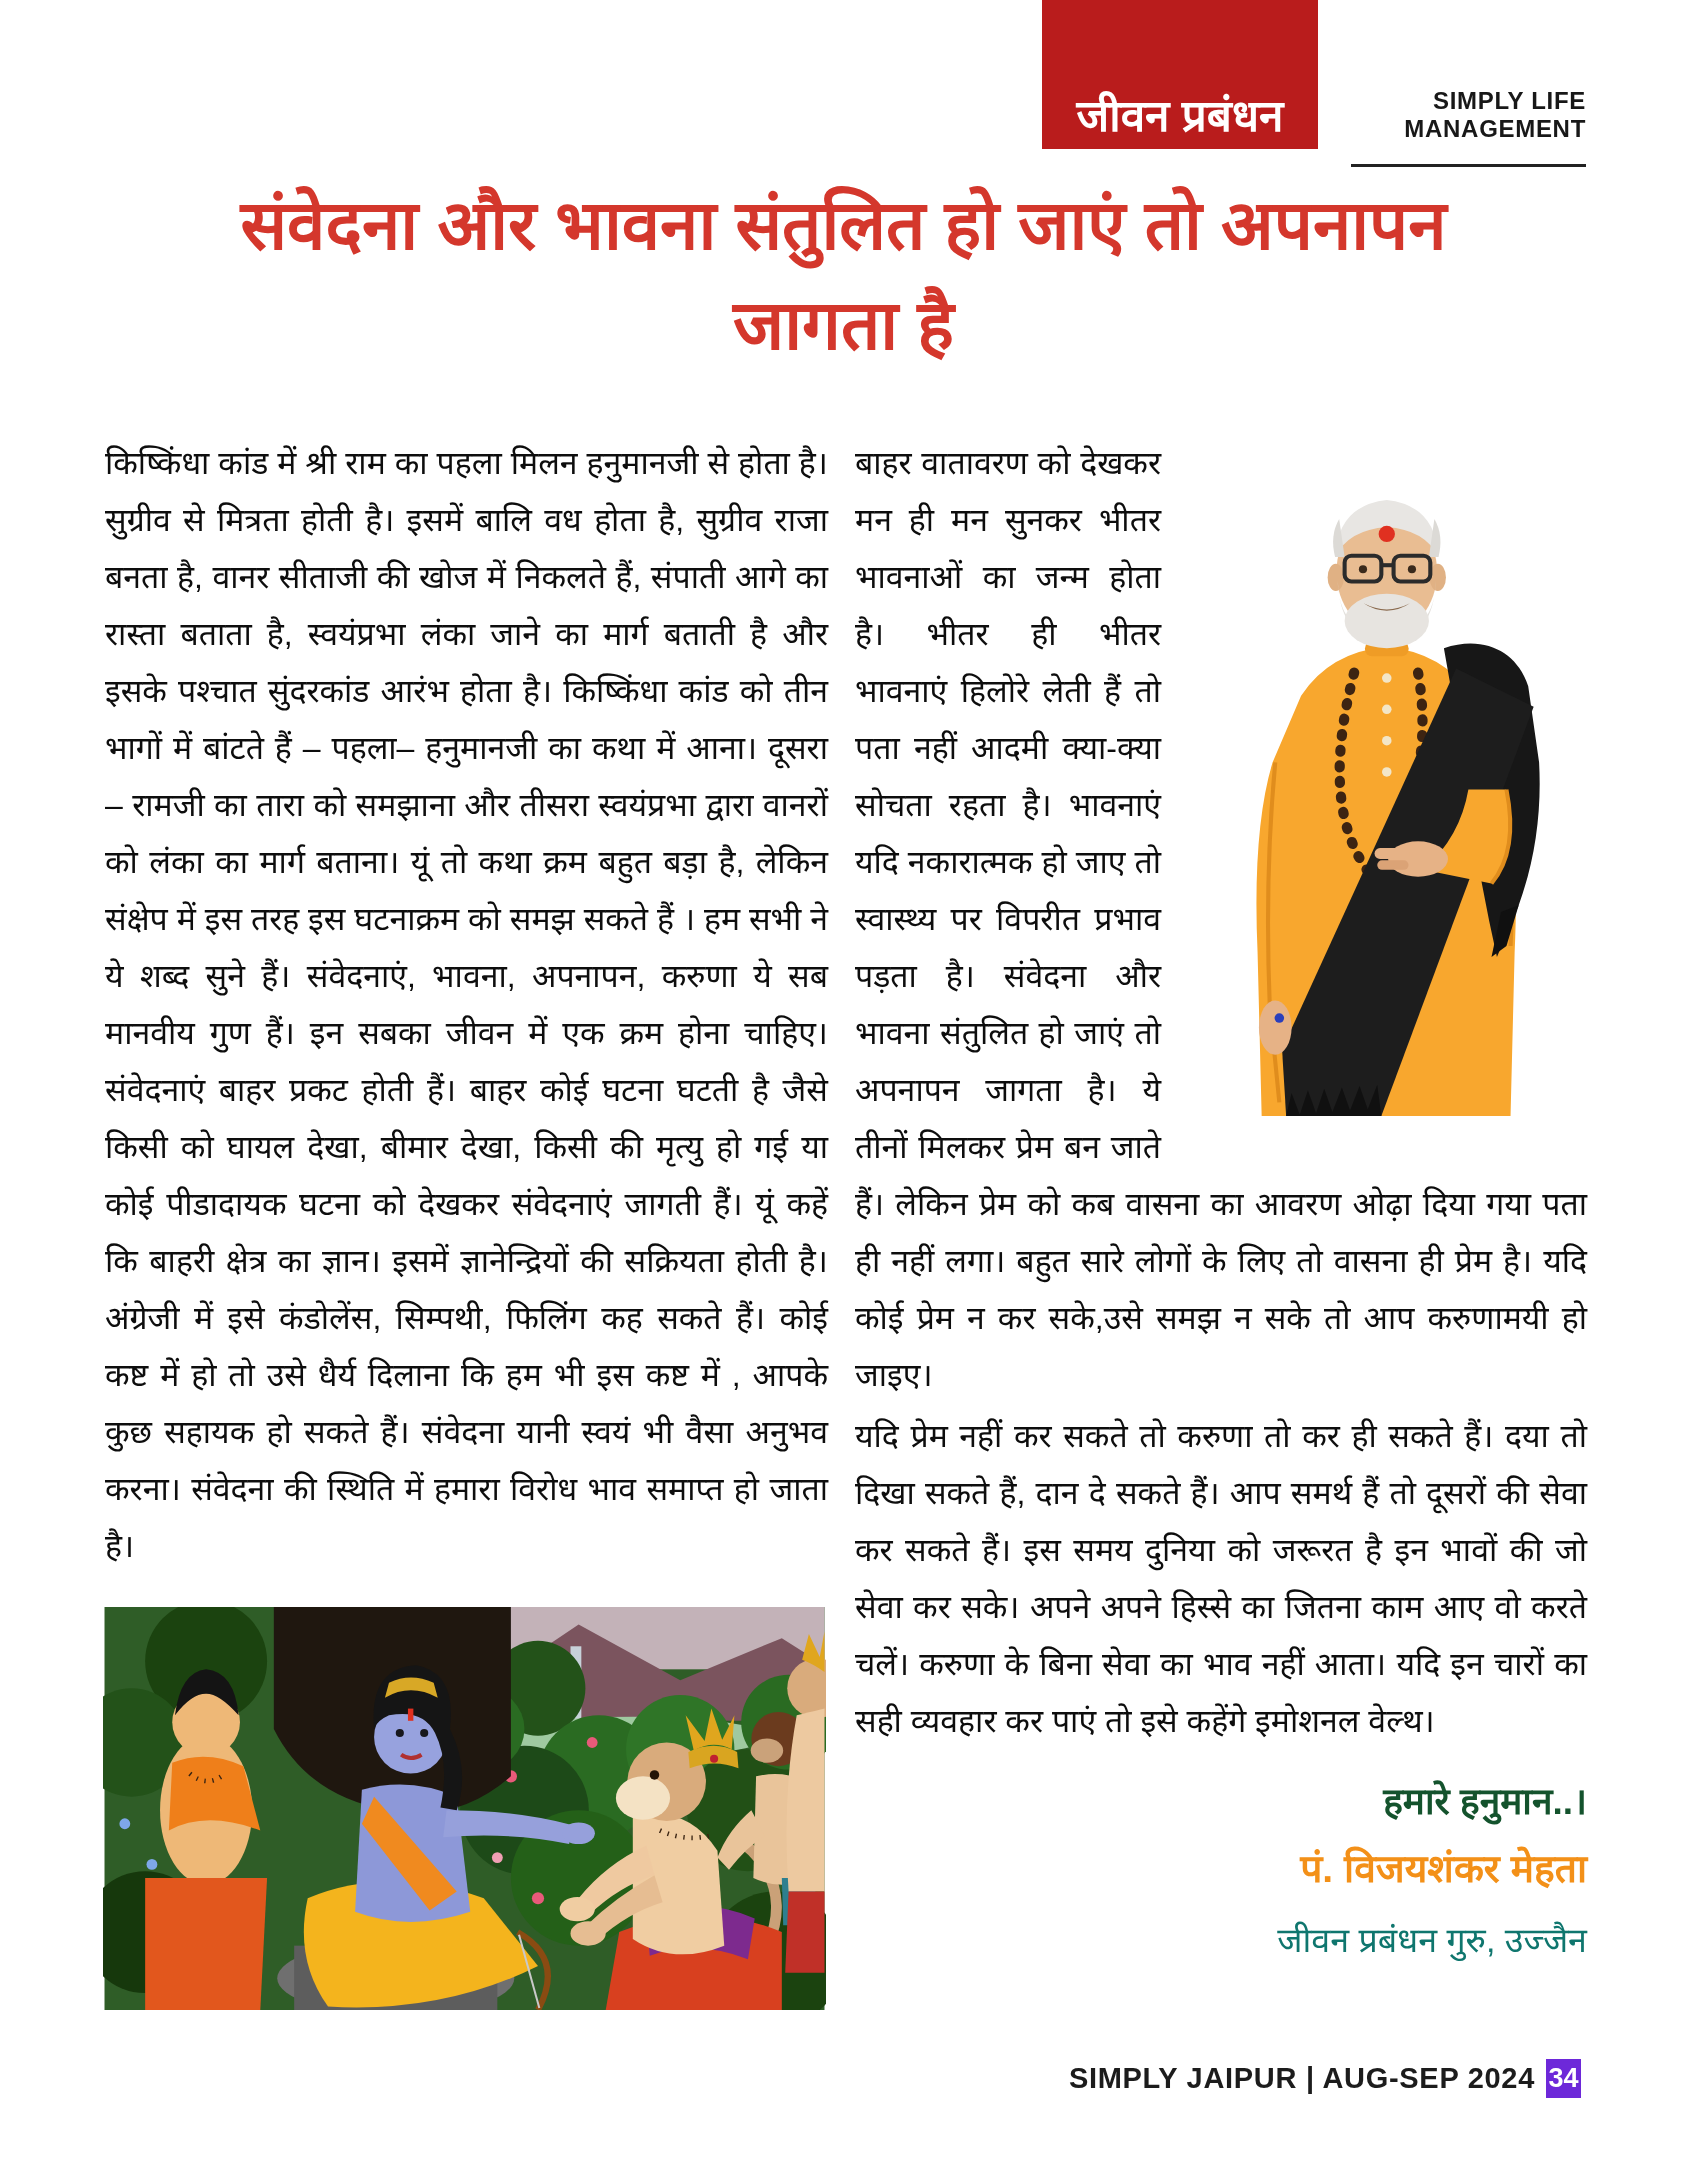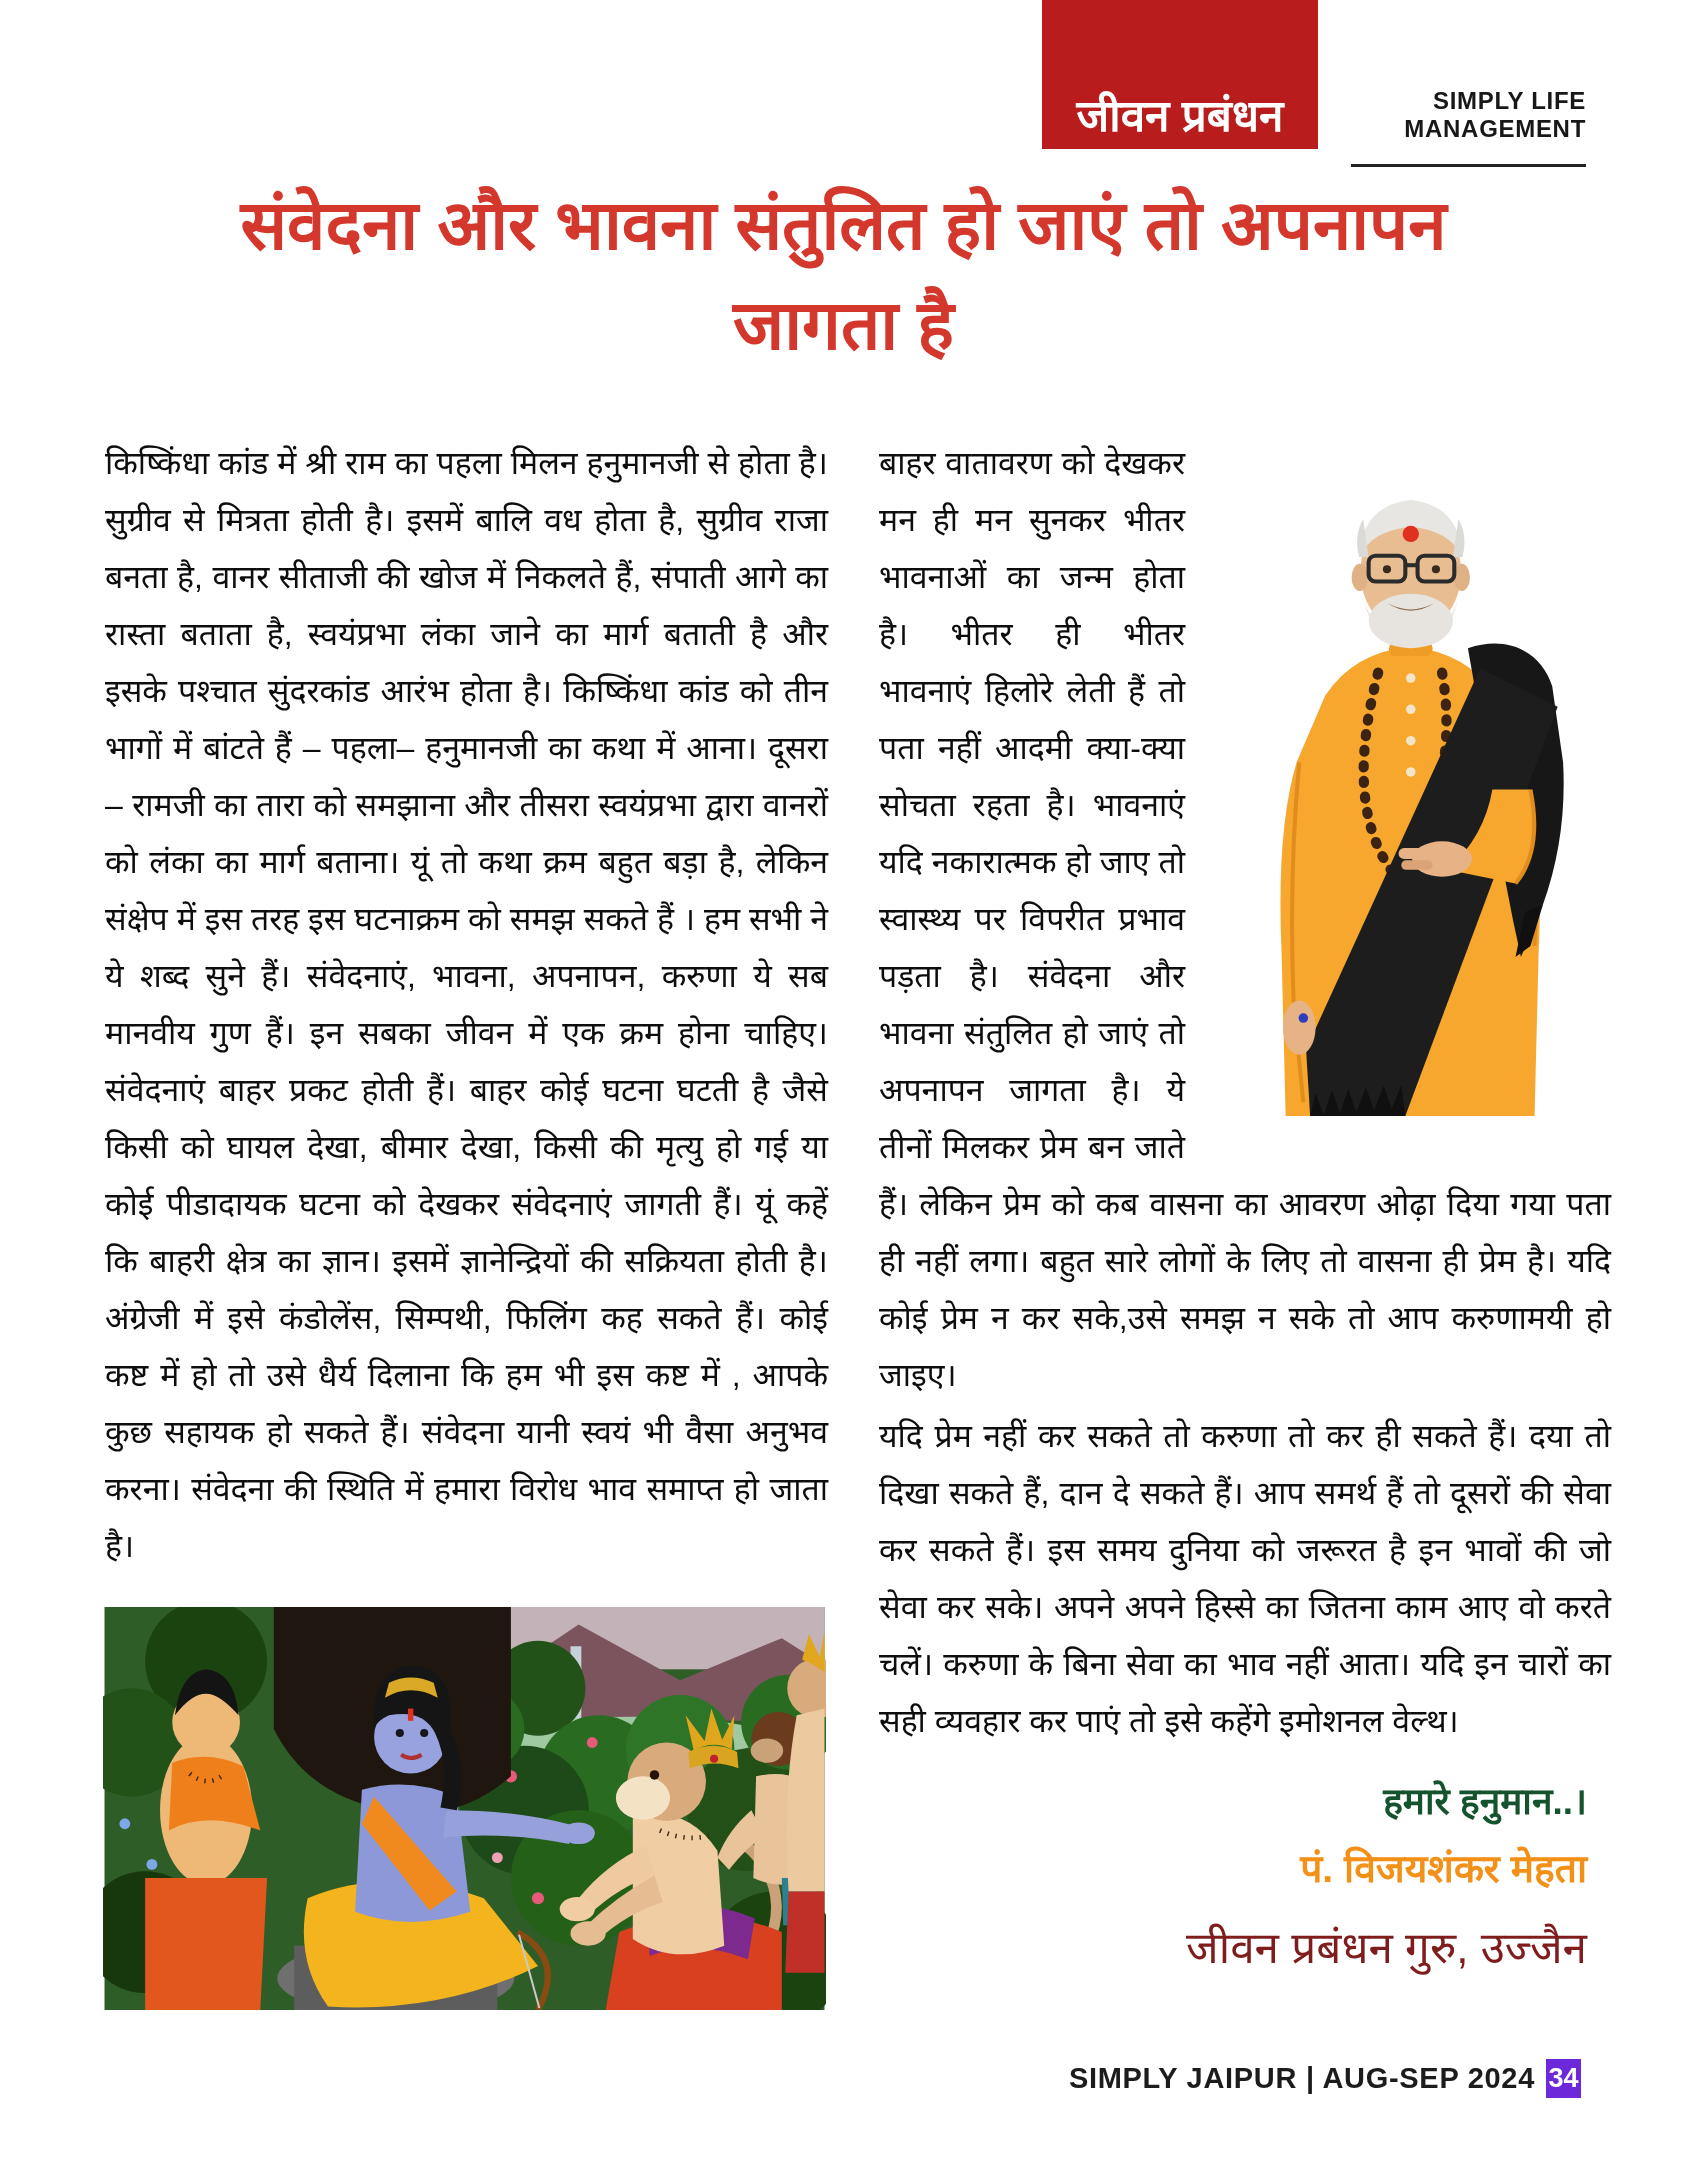--- a/index.html
+++ b/index.html
@@ -16,32 +16,32 @@
 
   
   .title{position:absolute;left:95px;top:176px;width:1497px;text-align:center;
          color:#d4372c;font-weight:bold;font-size:69px;line-height:1.45;}
 
   
   .col{position:absolute;top:435px;font-size:32px;line-height:57px;color:#0d0d0d;
        text-align:justify;text-justify:inter-word;}
   .col p{margin:0 0 4.1px 0;}
   .col-left{left:105px;width:723px;}
-  .col-right{left:879px;width:732px;}
+  .col-right{left:855px;width:732px;}
   .photo-float{float:right;width:411px;height:695px;margin:0 0 17.7px 15px;position:relative;}
   .photo-float svg{position:absolute;right:0;top:35px;}
 
   
   .painting-wrap{position:absolute;left:103px;top:1607px;width:723px;height:403px;overflow:hidden;}
 
   
   .signature{position:absolute;left:855px;top:1774px;width:732px;text-align:right;}
   .sig-1{font-size:37px;font-weight:bold;color:#14532d;margin-bottom:15px;}
   .sig-2{font-size:39px;font-weight:bold;color:#f39018;margin-bottom:23px;}
-  .sig-3{font-size:44px;color:#7f1d1d;}
+  .sig-3{font-size:34px;color:#0f766e;}
 
   
   .footer{position:absolute;left:680px;top:2059px;width:901px;display:flex;
           justify-content:flex-end;align-items:center;gap:11px;}
   .footer .mag{font-size:29px;font-weight:bold;letter-spacing:0.7px;color:#1c1c1c;}
   .page-badge{width:35px;height:39px;background:#6d28d9;color:#ffffff;font-size:27px;font-weight:bold;
               display:flex;align-items:center;justify-content:center;}
 </style>
 </head>
 <body>

